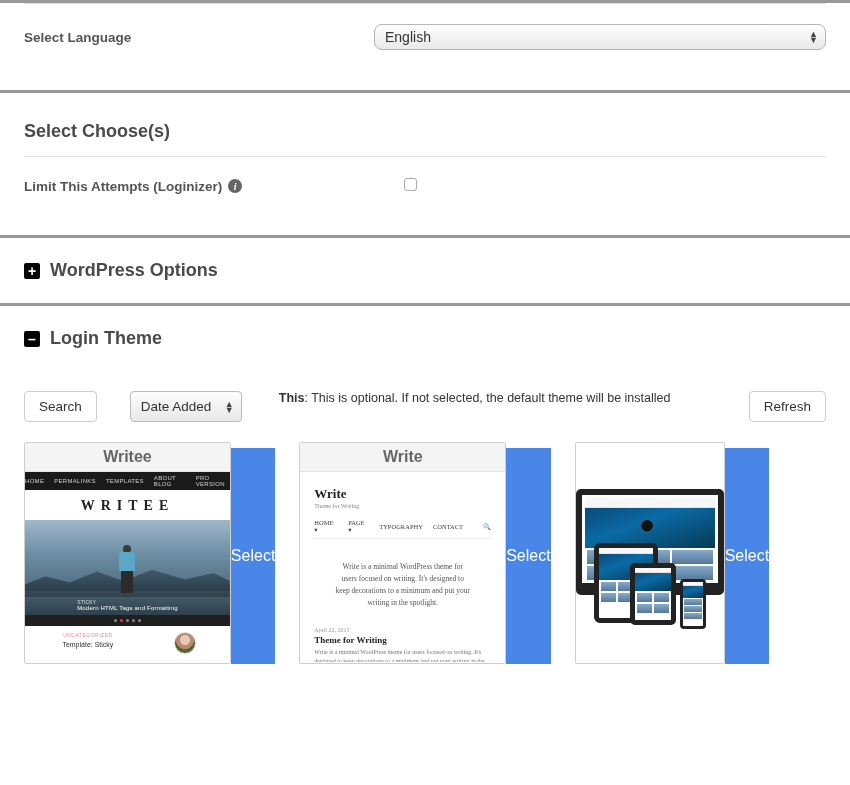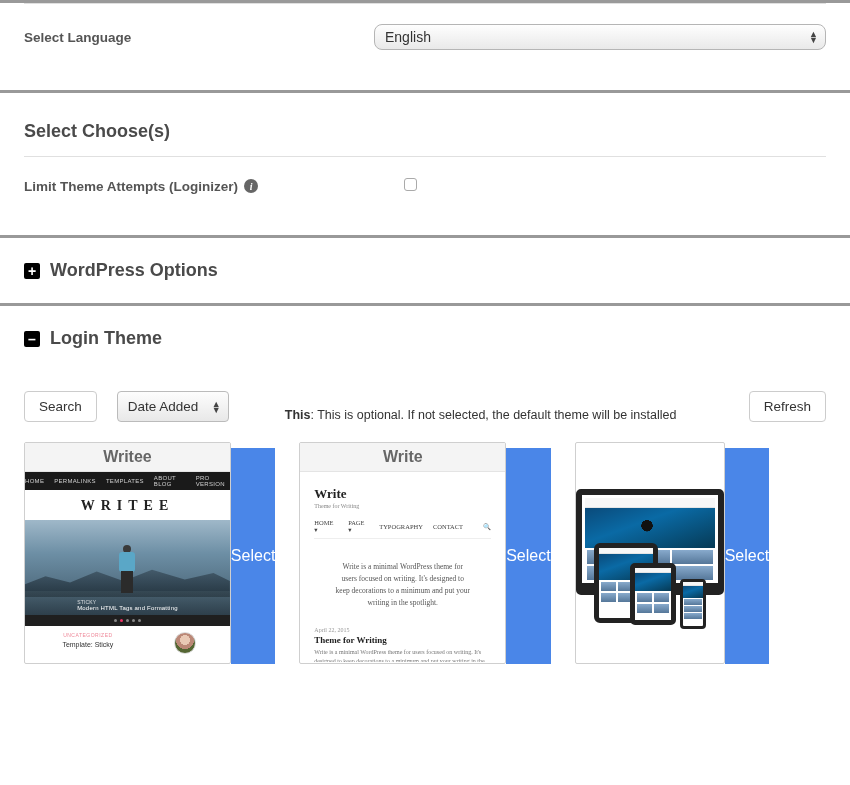--- a/index.html
+++ b/index.html
@@ -12,23 +12,23 @@
   .row-label { width: 350px; font-size: 13.5px; font-weight: 700; color: #555; display: flex; align-items: center; gap: 6px; }
   .row-control { flex: 1; }
   .select-field { width: 100%; height: 26px; border: 1px solid #b5b5b5; border-radius: 8px; background: linear-gradient(#fefefe, #e9e9e9); padding: 0 28px 0 10px; font-size: 14px; color: #333; appearance: none; position: relative; }
   .select-wrap { position: relative; }
   .select-arrows { position: absolute; right: 8px; top: 50%; transform: translateY(-50%); display: flex; flex-direction: column; line-height: 6px; font-size: 9px; color: #444; pointer-events: none; }
   .info-icon { display: inline-flex; width: 14px; height: 14px; border-radius: 50%; background: #666; color: #fff; align-items: center; justify-content: center; font-size: 10px; font-weight: 700; font-style: italic; font-family: serif; }
   .checkbox { width: 13px; height: 13px; border: 1px solid #aaa; border-radius: 3px; background: #fff; display: inline-block; }
   .accordion-header { display: flex; align-items: center; gap: 10px; padding: 22px 0 22px; cursor: pointer; }
   .accordion-icon { width: 16px; height: 16px; background: #000; color: #fff; display: flex; align-items: center; justify-content: center; border-radius: 2px; font-size: 14px; font-weight: 700; line-height: 1; }
   .accordion-title { font-size: 18px; font-weight: 600; color: #4a4a4a; }
-  .theme-controls { display: flex; align-items: flex-end; gap: 20px; padding: 20px 0 8px; }
+  .theme-controls { display: flex; align-items: flex-start; gap: 1px; padding: 20px 0 8px; }
   .btn { border: 1px solid #ccc; background: #fff; border-radius: 4px; padding: 7px 14px; font-size: 13.5px; color: #333; cursor: pointer; }
-  .sort-select-wrap { position: relative; }
+  .sort-select-wrap { position: relative; padding-left: 32px; }
   .sort-select { border: 1px solid #bbb; background: linear-gradient(#fdfdfd,#e8e8e8); border-radius: 4px; padding: 7px 28px 7px 10px; font-size: 13.5px; color: #333; cursor: pointer; appearance: none; min-width: 105px; }
   .note-text { font-size: 12.5px; color: #333; flex: 1; margin-left: 36px; }
   .note-text b { font-weight: 700; }
   .themes-grid { display: flex; gap: 24px; padding: 12px 0 30px; }
   .theme-card { flex: 1; display: flex; flex-direction: row; }
   .theme-frame { border: 1px solid #cfcfcf; border-radius: 2px; background: #fff; height: 222px; overflow: hidden; position: relative; }
   .theme-name { text-align: center; font-size: 16px; font-weight: 700; color: #666; background: #f4f4f4; padding: 5px 0; border-bottom: 1px solid #e4e4e4; }
   .theme-preview { height: 190px; position: relative; overflow: hidden; }
   .select-btn { background: #4a86e8; color: #fff; border: none; padding: 8px 0; font-size: 16px; cursor: pointer; margin-top: 6px; }
   
@@ -106,21 +106,21 @@
     </div>
   </div>
 </div>
 
 <div class="section-divider"></div>
 <div class="section">
   <div class="section-title">Select Choose(s)</div>
   <div class="sub-divider"></div>
   <div class="row">
     <div class="row-label">
-      <span>Limit Theme Attempts (Loginizer)</span>
+      <span>Limit This Attempts (Loginizer)</span>
       <span class="info-icon">i</span>
     </div>
     <div class="row-control" style="padding-left:30px;">
       <span class="checkbox"></span>
     </div>
   </div>
 </div>
 
 <div class="section-divider"></div>
 <div class="section">

